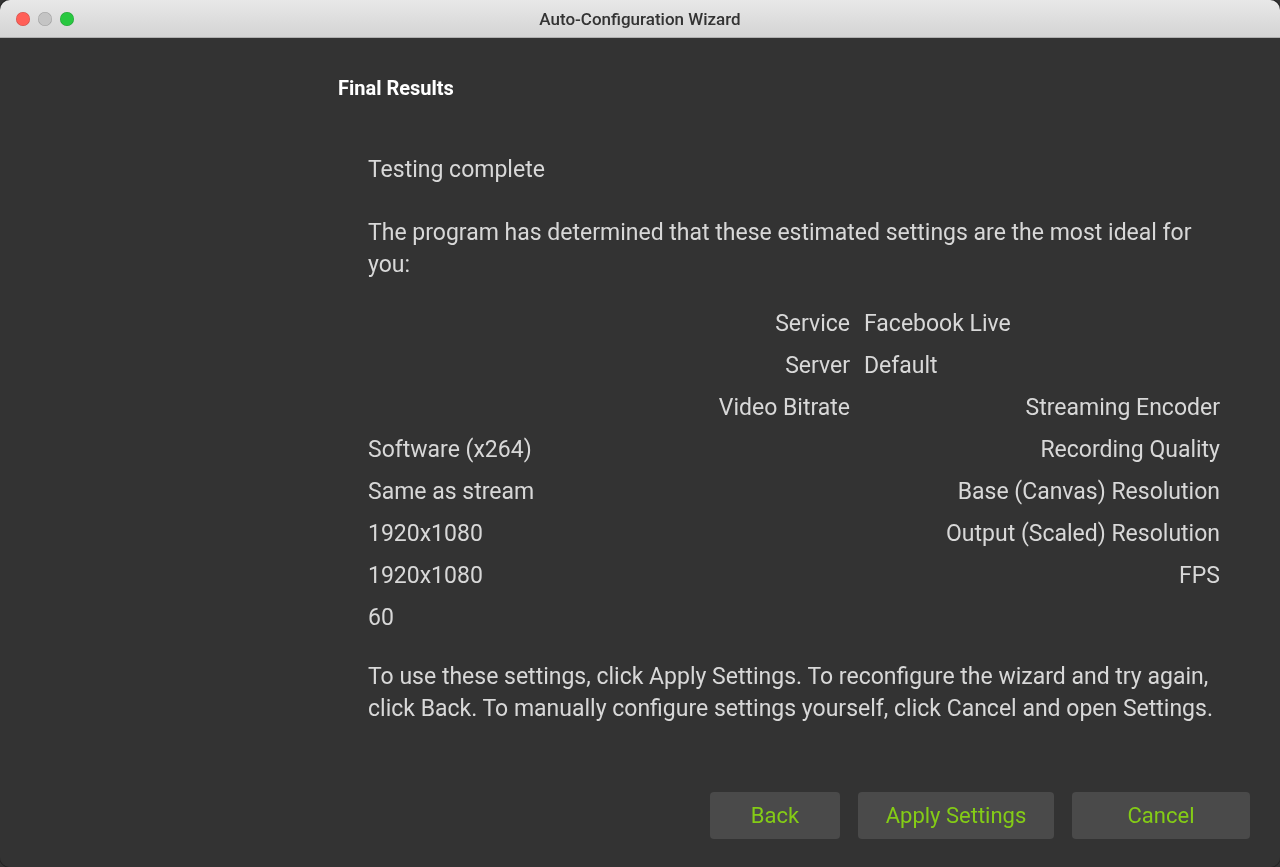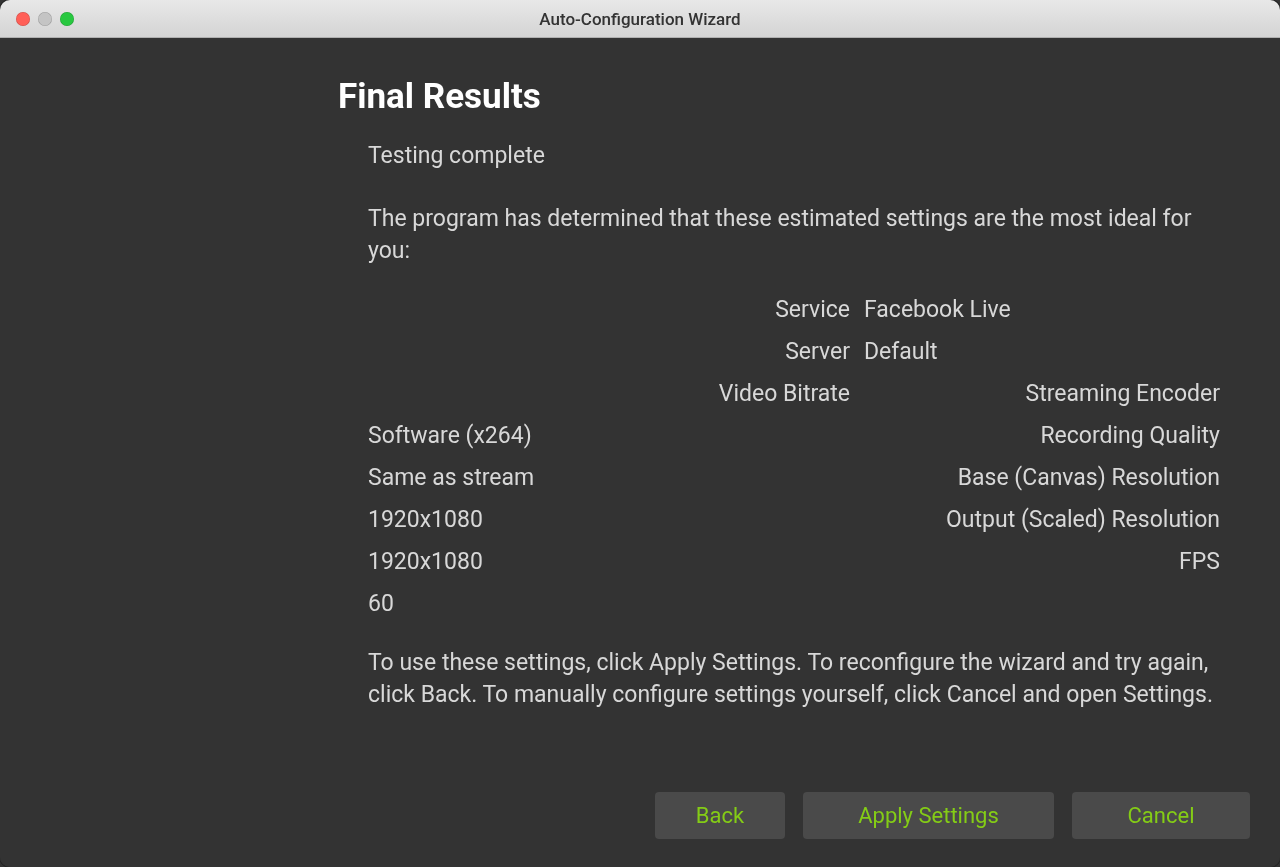--- a/index.html
+++ b/index.html
@@ -59,25 +59,25 @@
     .content {
       flex: 1;
       background: #333333;
       color: #e0e0e0;
       padding: 38px 0 0 0;
       position: relative;
       display: flex;
       flex-direction: column;
     }
     .page-title {
-      font-size: 35px;
+      font-size: 20px;
       font-weight: 700;
       color: #ffffff;
       margin-left: 338px;
-      margin-bottom: 25px;
+      margin-bottom: 56px;
     }
     .body-area {
       margin-left: 368px;
       margin-right: 60px;
       flex: 1;
     }
     .status-text {
       font-size: 23px;
       color: #d8d8d8;
       margin-bottom: 34px;
@@ -120,21 +120,21 @@
       background: #4a4a4a;
       color: #84cc16;
       border: none;
       border-radius: 4px;
       font-size: 22px;
       padding: 11px 0;
       cursor: pointer;
       font-family: inherit;
     }
     .btn-back { width: 130px; }
-    .btn-apply { width: 251px; }
+    .btn-apply { width: 196px; }
     .btn-cancel { width: 178px; }
   </style>
 </head>
 <body>
 
 <div class="window">
 
   <div class="titlebar">
     <div class="traffic-lights">
       <div class="traffic-light tl-close"></div>

